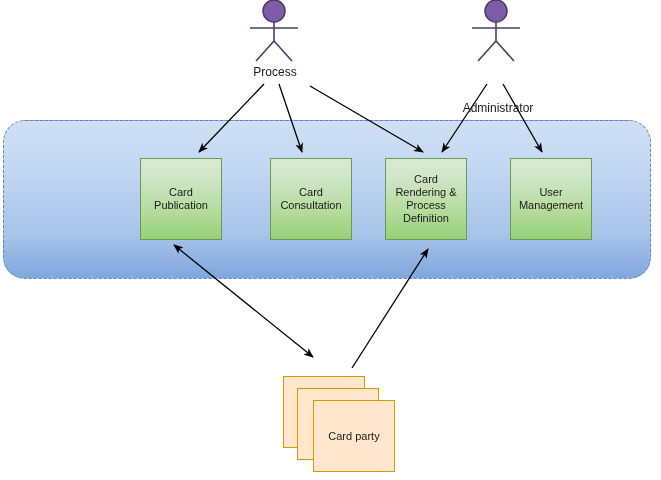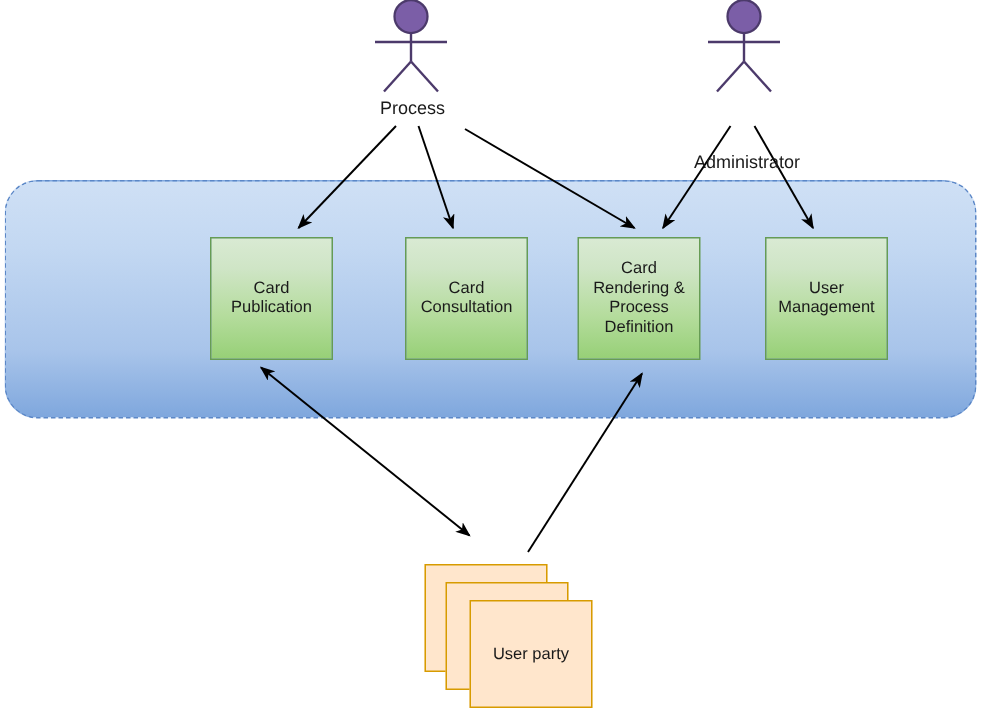--- a/index.html
+++ b/index.html
@@ -156,21 +156,21 @@
 
   <div class="usecase-box" id="usecase-user-management">
     <span class="usecase-label">User
 Management</span>
   </div>
 
   <div id="third-party-group">
     <div class="stack-card" id="third-party-card-back"></div>
     <div class="stack-card" id="third-party-card-middle"></div>
     <div class="stack-card" id="third-party-card-front">
-      <span id="third-party-label">User party</span>
+      <span id="third-party-label">Card party</span>
     </div>
   </div>
 
   <svg id="actor-layer" viewBox="0 0 661 480">
 
     <g>
       <circle cx="274" cy="11" r="11" fill="#7b5ea7" stroke="#4c3a6b" stroke-width="1.5"></circle>
       <line x1="274" y1="22" x2="274" y2="41" stroke="#4c3a6b" stroke-width="1.6"></line>
       <line x1="250" y1="28" x2="298" y2="28" stroke="#4c3a6b" stroke-width="1.6"></line>
       <line x1="274" y1="41" x2="256" y2="61" stroke="#4c3a6b" stroke-width="1.6"></line>

